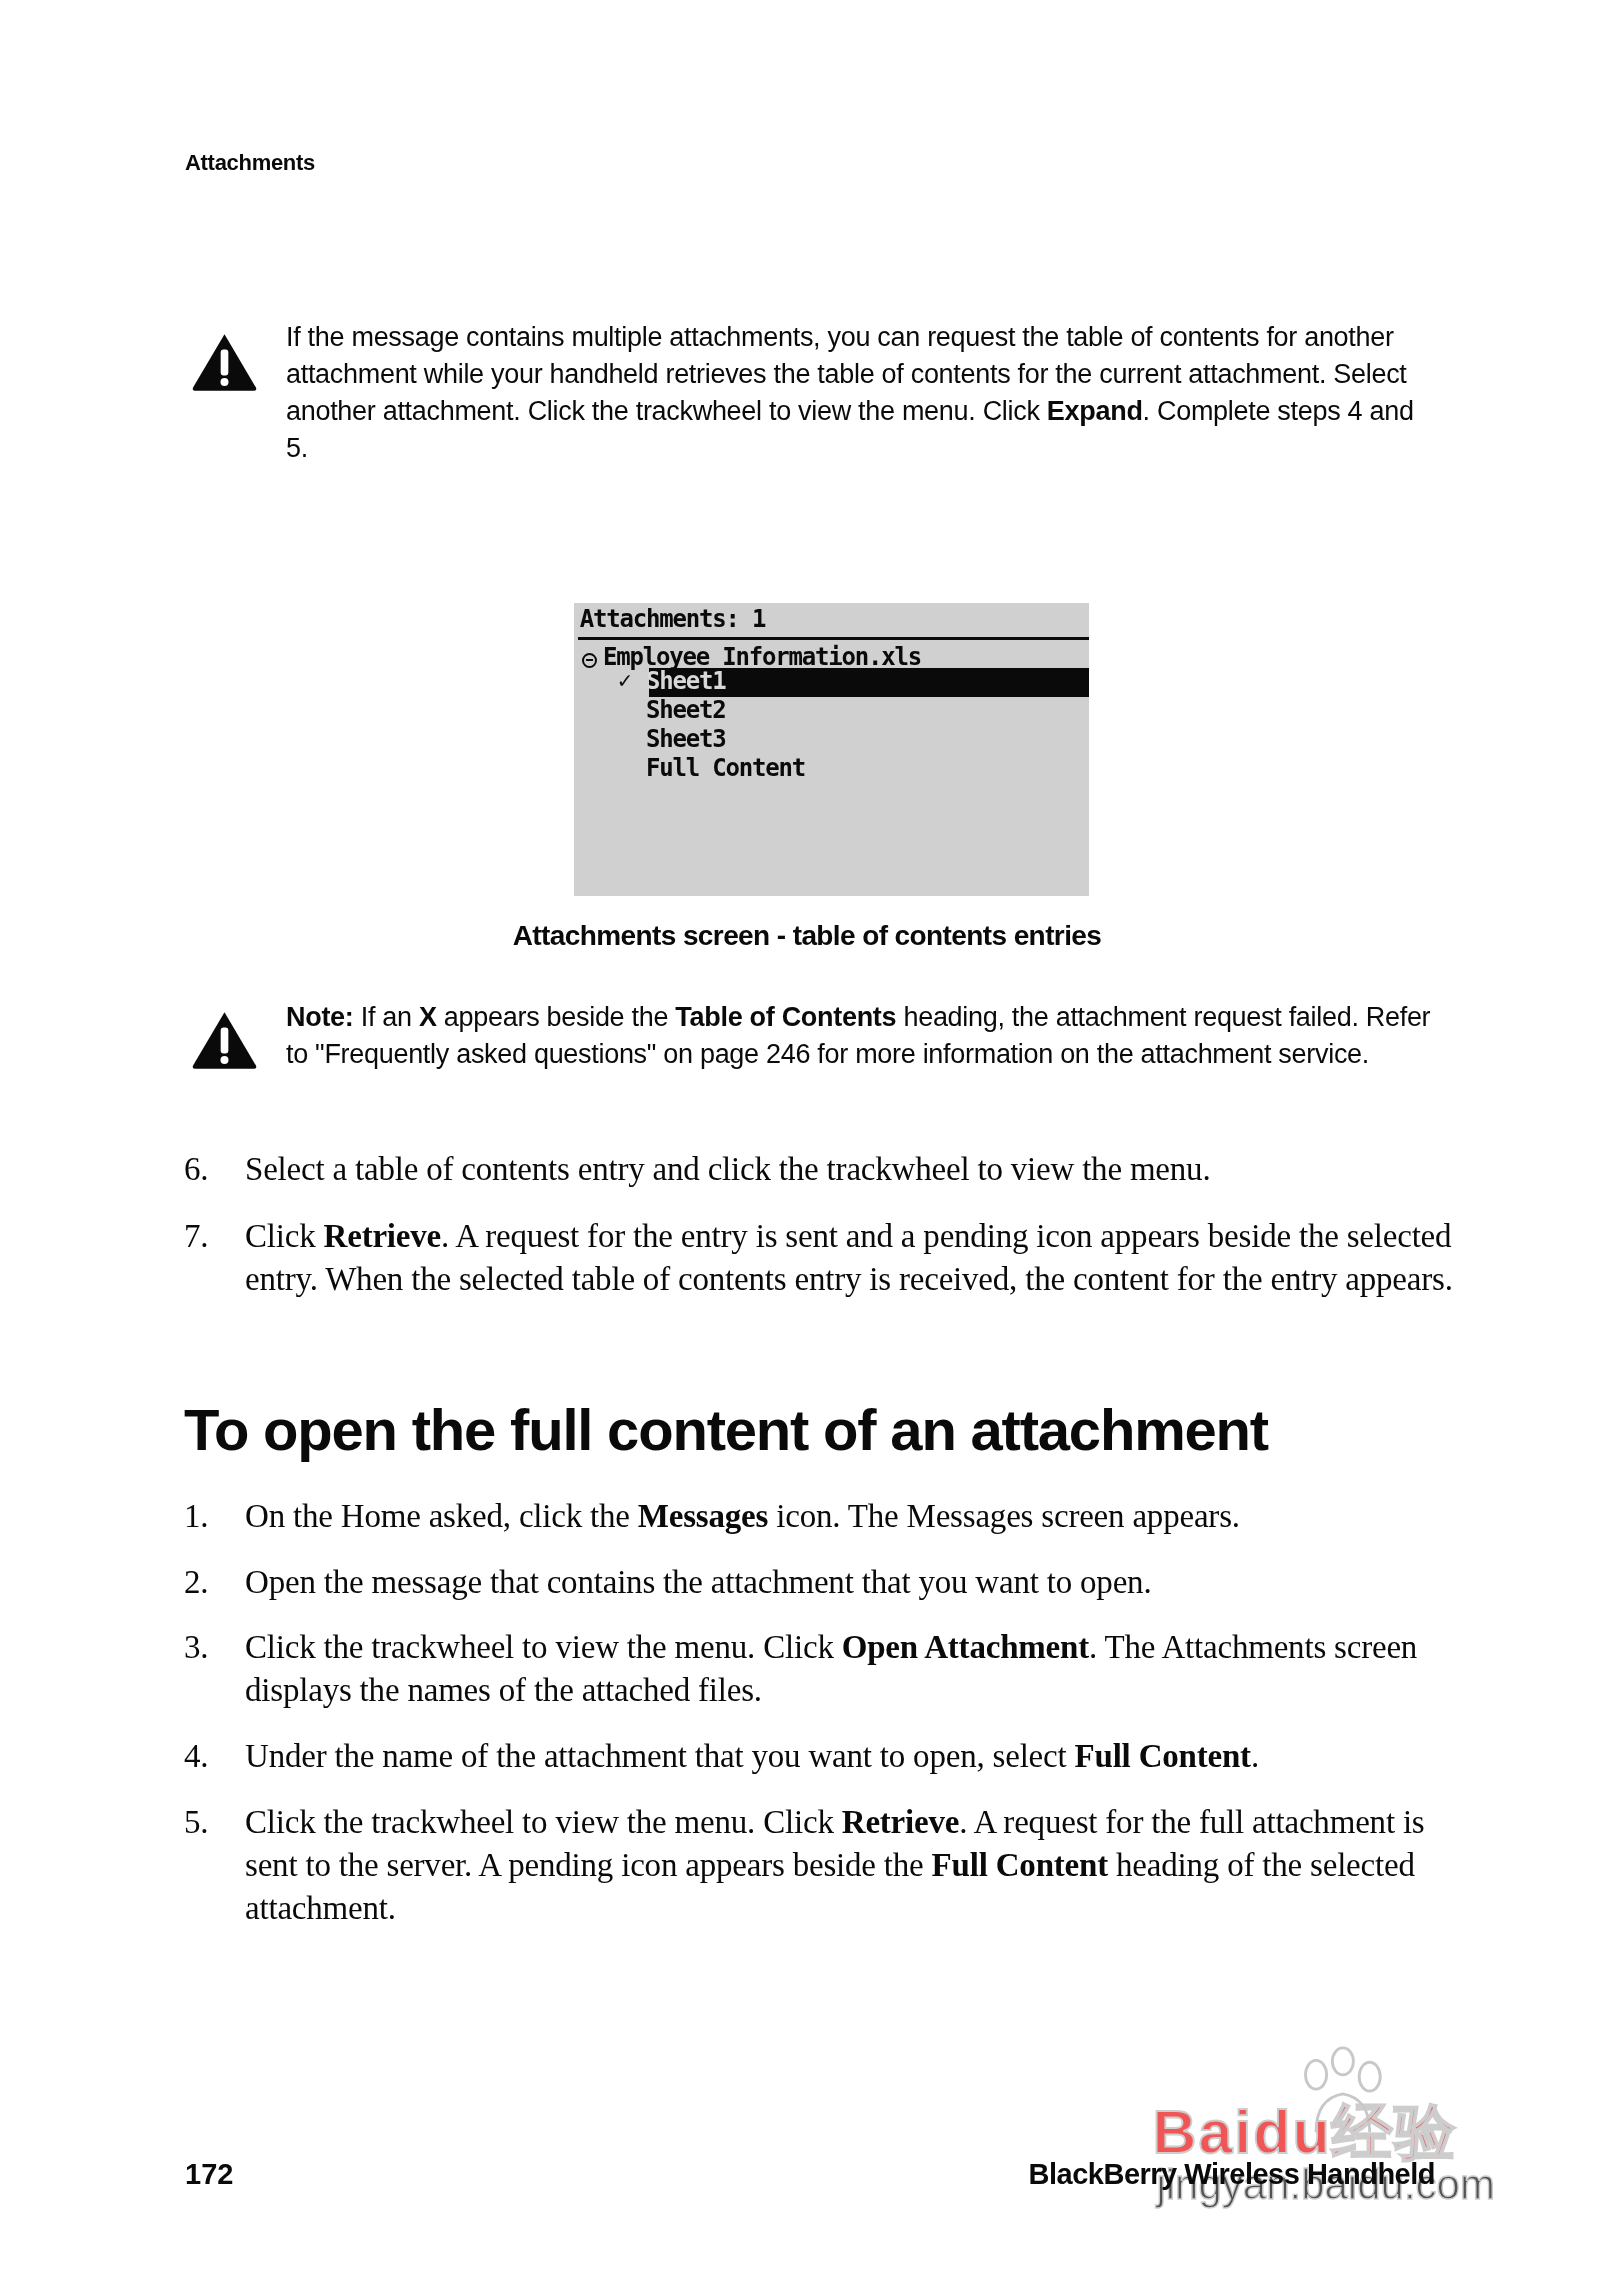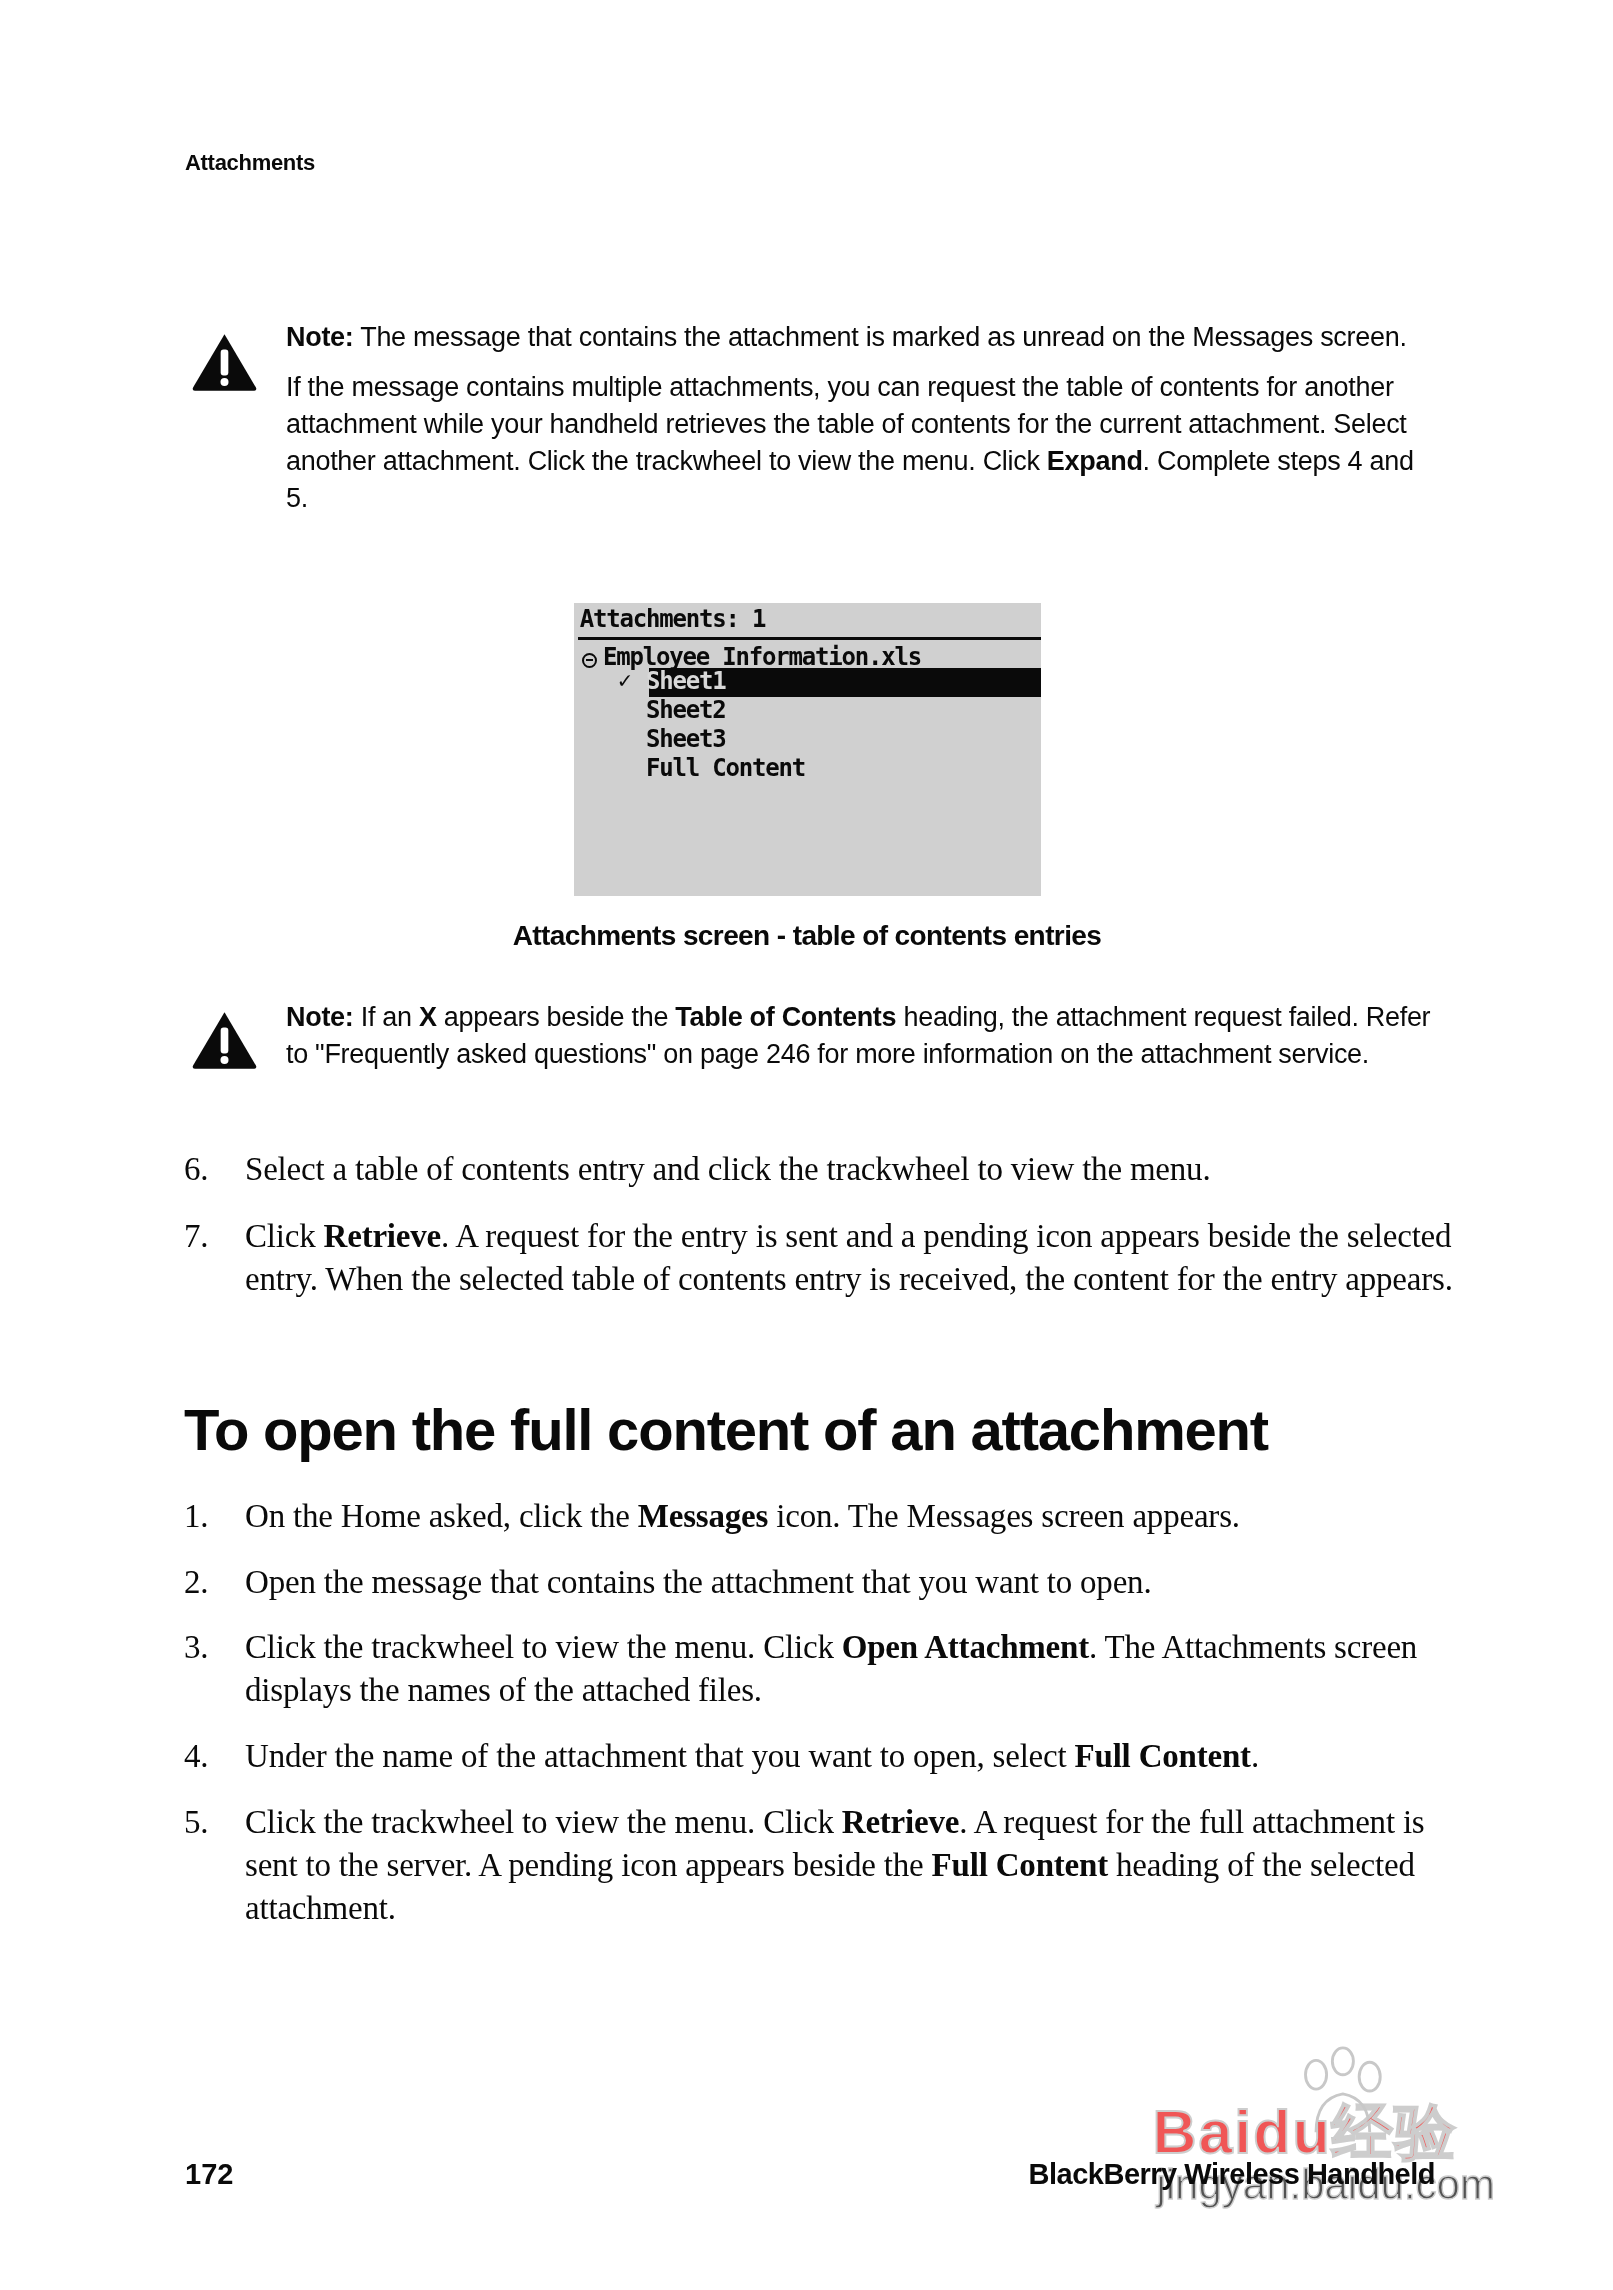--- a/index.html
+++ b/index.html
@@ -1,19 +1,19 @@
 <!DOCTYPE html>
 <html><head>
 <meta charset="utf-8">
 <style>
   html, body { margin: 0; padding: 0; background: #ffffff; }
   body { width: 1614px; height: 2290px; position: relative; overflow: hidden; color: #0a0a0a; }
   .sans { font-family: "Liberation Sans", "DejaVu Sans", sans-serif; }
   .serif { font-family: "Liberation Serif", "DejaVu Serif", serif; }
-  .mono { font-family: "DejaVu Sans Mono", "Liberation Mono", monospace; }
+  .mono { font-family: "DejaVu Sans Mono", "Liberation Mono", monospace; padding-left: 48px; }
   .abs { position: absolute; }
 
   #running-header { left: 185px; top: 150px; font-size: 22px; font-weight: bold; letter-spacing: -0.3px; }
 
   .note-icon { position: absolute; left: 191px; width: 67px; height: 60px; }
   .note-text { position: absolute; left: 286px; width: 1153px; font-size: 27px; line-height: 37px; letter-spacing: -0.3px; }
   .note-text p { margin: 0; }
   .note-text p + p { margin-top: 13px; }
   .note-text b { font-weight: bold; }
 
@@ -66,21 +66,20 @@
 <body>
 
 <div id="running-header" class="abs sans">Attachments</div>
 
 <svg id="note1-icon" class="note-icon" viewBox="0 0 70 62">
   <path d="M35 2 L68 58 Q69 61 66 61 L4 61 Q1 61 2 58 Z" fill="#0a0a0a"></path>
   <rect x="31" y="18" width="8" height="27" rx="3" fill="#ffffff"></rect>
   <circle cx="35" cy="52" r="4.2" fill="#ffffff"></circle>
 </svg>
 <div id="note1" class="note-text sans">
-  <p><b>Note:</b><span> The message that contains the attachment is marked as unread on the Messages screen.</span></p>
   <p><span>If the message contains multiple attachments, you can request the table of contents for another attachment while your handheld retrieves the table of contents for the current attachment. Select another attachment. Click the trackwheel to view the menu. Click </span><b>Expand</b><span>. Complete steps 4 and 5.</span></p>
 </div>
 
 <div id="device-screen" class="abs mono">
   <div class="scr-title">Attachments: 1</div>
   <div class="scr-rule"></div>
   <div class="collapse-icon"></div>
   <div class="scr-row file-row">Employee Information.xls</div>
   <div class="check-icon">✓</div>
   <div class="sel-bar"></div>

